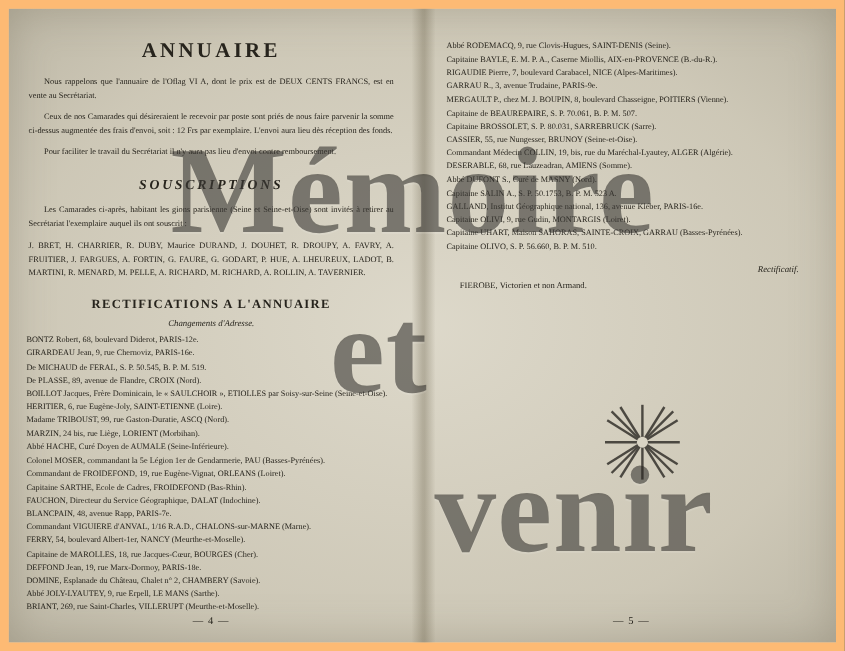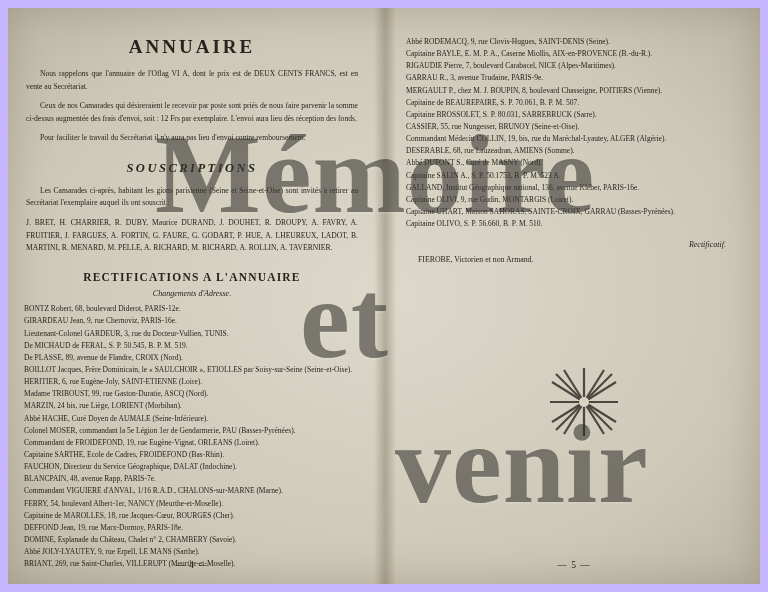--- a/index.html
+++ b/index.html
@@ -5,21 +5,21 @@
   html, body {
     margin: 0;
     padding: 0;
     background: #6d6a61;
   }
   #page {
     position: relative;
     width: 768px;
     height: 592px;
     overflow: hidden;
-    background: #c4b5fd;
+    background: #fdba74;
     font-family: "Liberation Serif", serif;
   }
   
   .paper {
     position: absolute;
     top: 8px;
     left: 8px;
     width: 752px;
     height: 576px;
     background: #d9d4c4;
@@ -171,21 +171,20 @@
     <div class="sub-title">SOUSCRIPTIONS</div>
     <div class="para">Les Camarades ci-après, habitant les gions parisienne (Seine et Seine-et-Oise) sont invités à retirer au Secrétariat l'exemplaire auquel ils ont souscrit :</div>
     <div class="names">J. BRET, H. CHARRIER, R. DUBY, Maurice DURAND, J. DOUHET, R. DROUPY, A. FAVRY, A. FRUITIER, J. FARGUES, A. FORTIN, G. FAURE, G. GODART, P. HUE, A. LHEUREUX, LADOT, B. MARTINI, R. MENARD, M. PELLE, A. RICHARD, M. RICHARD, A. ROLLIN, A. TAVERNIER.</div>
 
     <div class="sub-title-2">RECTIFICATIONS A L'ANNUAIRE</div>
     <div class="changes-label">Changements d'Adresse.</div>
 
     <div>
       <div class="entry">BONTZ Robert, 68, boulevard Diderot, PARIS-12e.</div>
       <div class="entry">GIRARDEAU Jean, 9, rue Chernoviz, PARIS-16e.</div>
-      <div class="entry">Lieutenant-Colonel GARDEUR, 3, rue du Docteur-Vullien, TUNIS.</div>
       <div class="entry">De MICHAUD de FERAL, S. P. 50.545, B. P. M. 519.</div>
       <div class="entry">De PLASSE, 89, avenue de Flandre, CROIX (Nord).</div>
       <div class="entry">BOILLOT Jacques, Frère Dominicain, le « SAULCHOIR », ETIOLLES par Soisy-sur-Seine (Seine-et-Oise).</div>
       <div class="entry">HERITIER, 6, rue Eugène-Joly, SAINT-ETIENNE (Loire).</div>
       <div class="entry">Madame TRIBOUST, 99, rue Gaston-Duratie, ASCQ (Nord).</div>
       <div class="entry">MARZIN, 24 bis, rue Liège, LORIENT (Morbihan).</div>
       <div class="entry">Abbé HACHE, Curé Doyen de AUMALE (Seine-Inférieure).</div>
       <div class="entry">Colonel MOSER, commandant la 5e Légion 1er de Gendarmerie, PAU (Basses-Pyrénées).</div>
       <div class="entry">Commandant de FROIDEFOND, 19, rue Eugène-Vignat, ORLEANS (Loiret).</div>
       <div class="entry">Capitaine SARTHE, Ecole de Cadres, FROIDEFOND (Bas-Rhin).</div>

